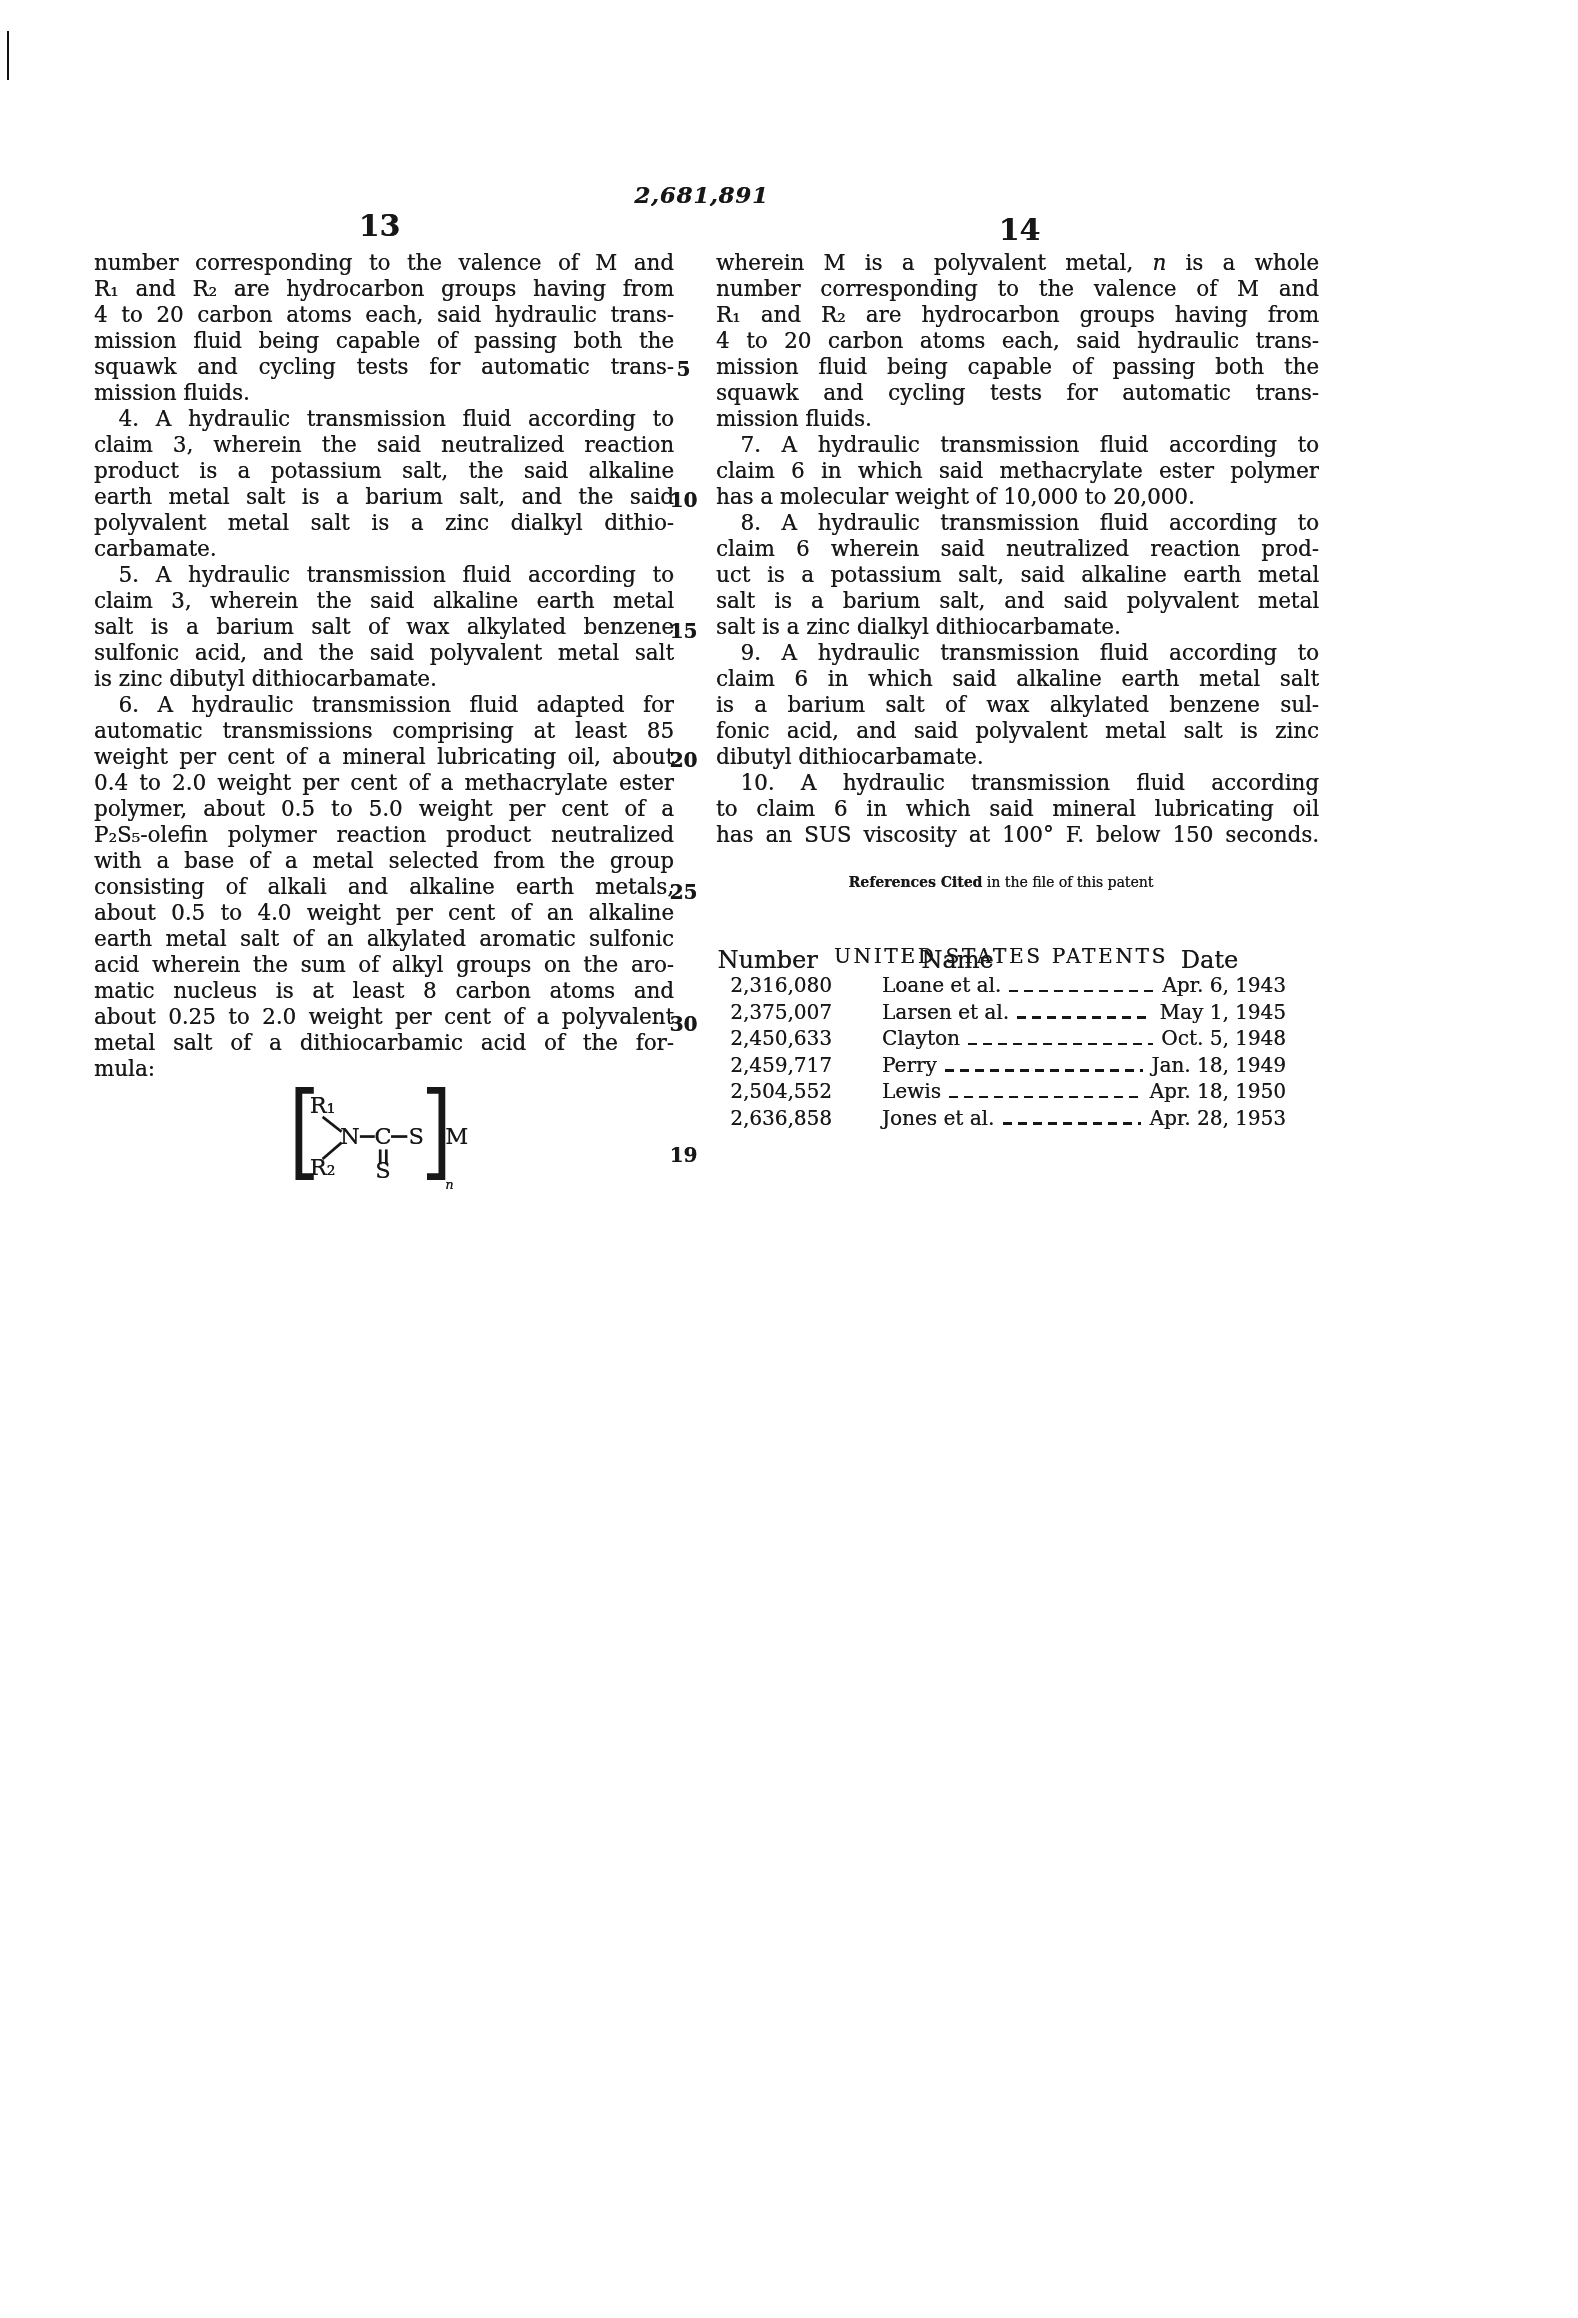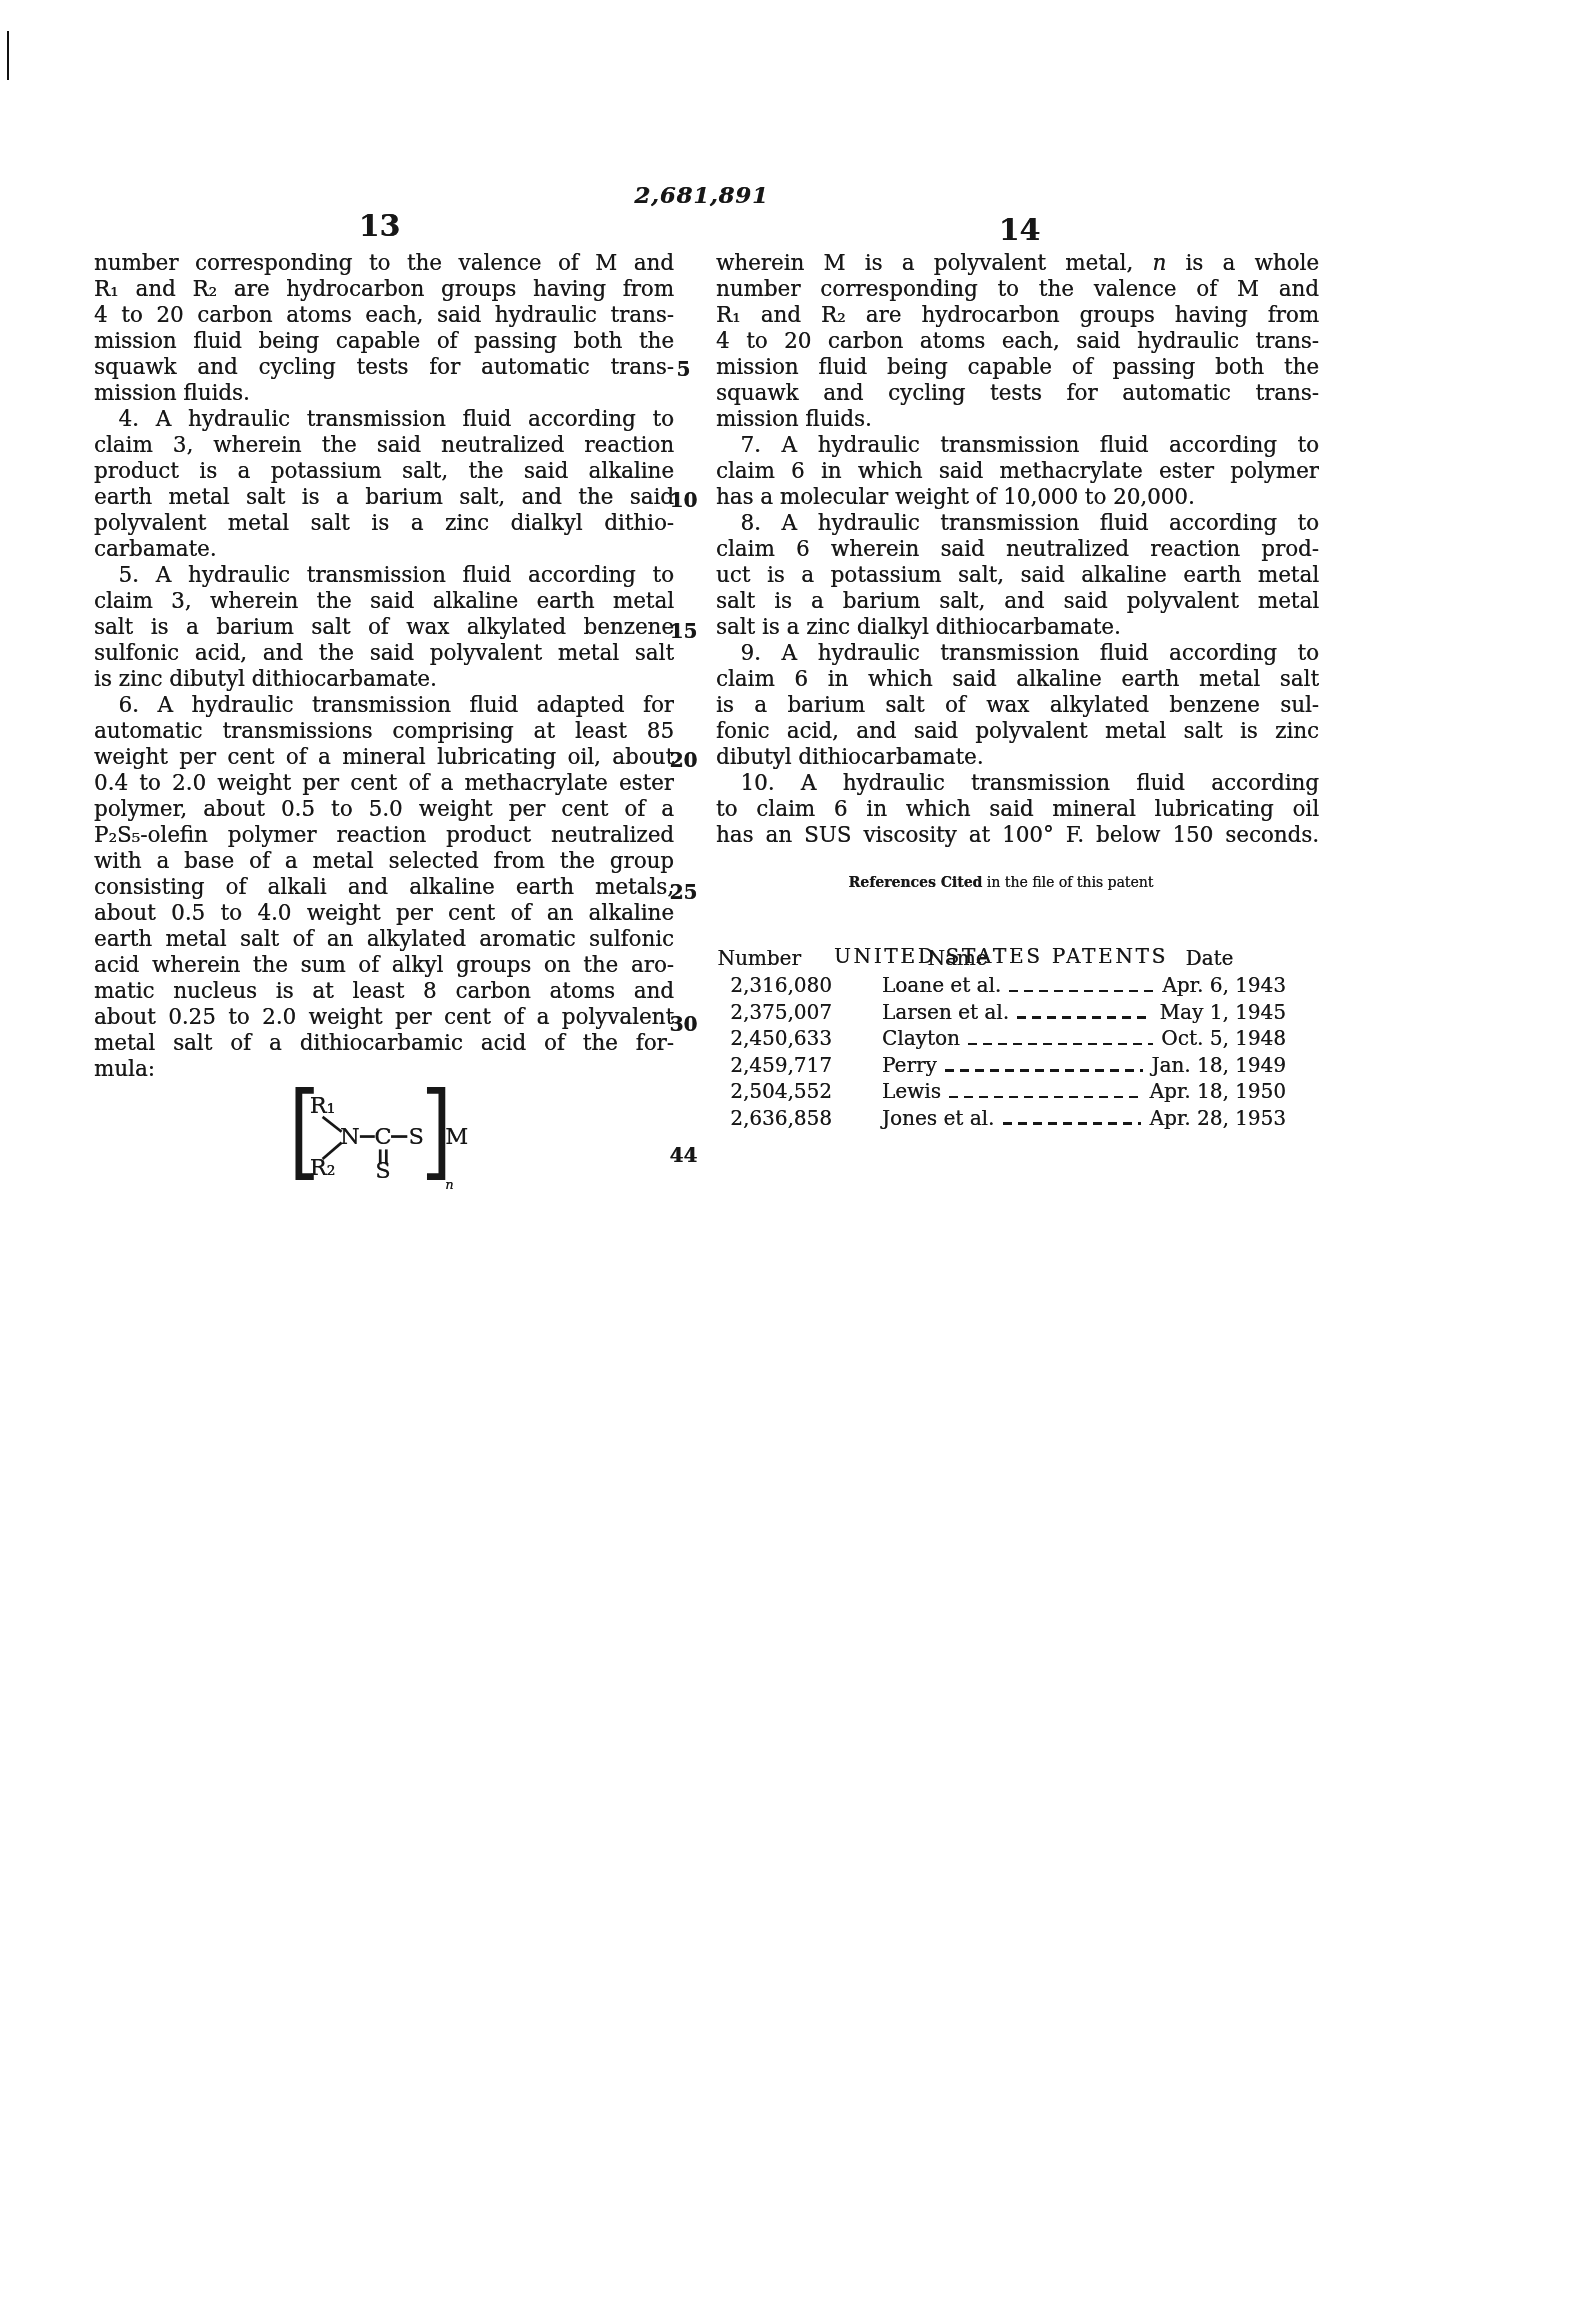--- a/index.html
+++ b/index.html
@@ -50,21 +50,21 @@
     position:absolute;left:716px;width:570px;top:874px;
     text-align:center;font-size:14px;
   }
   .refs-heading b{font-weight:bold;}
   .refs-sub{
     position:absolute;left:716px;width:570px;top:912px;
     text-align:center;font-size:20px;letter-spacing:2.7px;margin-top:32px;
   }
   .tbl-head{
     position:absolute;left:716px;width:570px;top:946px;
-    font-size:20px;height:26px;
+    font-size:24px;height:26px;
   }
   .tbl-head .h-number{position:absolute;left:1.4px;}
   .tbl-head .h-name{position:absolute;left:187px;width:109px;text-align:center;}
   .tbl-head .h-date{position:absolute;left:446px;width:95px;text-align:center;}
   .tbl{
     position:absolute;left:716px;width:570px;top:972px;
     font-size:20px;
   }
   .trow{display:flex;height:26.5px;line-height:26.5px;align-items:flex-end;}
   .t-number{width:116px;text-align:right;flex:0 0 auto;}
@@ -88,21 +88,21 @@
   <div class="patent-number">2,681,891</div>
   <div class="colnum" id="col13">13</div>
   <div class="colnum" id="col14">14</div>
 
   <div class="gut" style="top:357px">5</div>
   <div class="gut" style="top:488px">10</div>
   <div class="gut" style="top:619px">15</div>
   <div class="gut" style="top:748px">20</div>
   <div class="gut" style="top:880px">25</div>
   <div class="gut" style="top:1012px">30</div>
-  <div class="gut" style="top:1143px">44</div>
+  <div class="gut" style="top:1143px">19</div>
 
   <div class="col" id="leftcol">
     <div class="ln">number corresponding to the valence of M and</div>
     <div class="ln">R₁ and R₂ are hydrocarbon groups having from</div>
     <div class="ln">4 to 20 carbon atoms each, said hydraulic trans-</div>
     <div class="ln">mission fluid being capable of passing both the</div>
     <div class="ln">squawk and cycling tests for automatic trans-</div>
     <div class="ln end">mission fluids.</div>
     <div class="ln indent">4. A hydraulic transmission fluid according to</div>
     <div class="ln">claim 3, wherein the said neutralized reaction</div>

